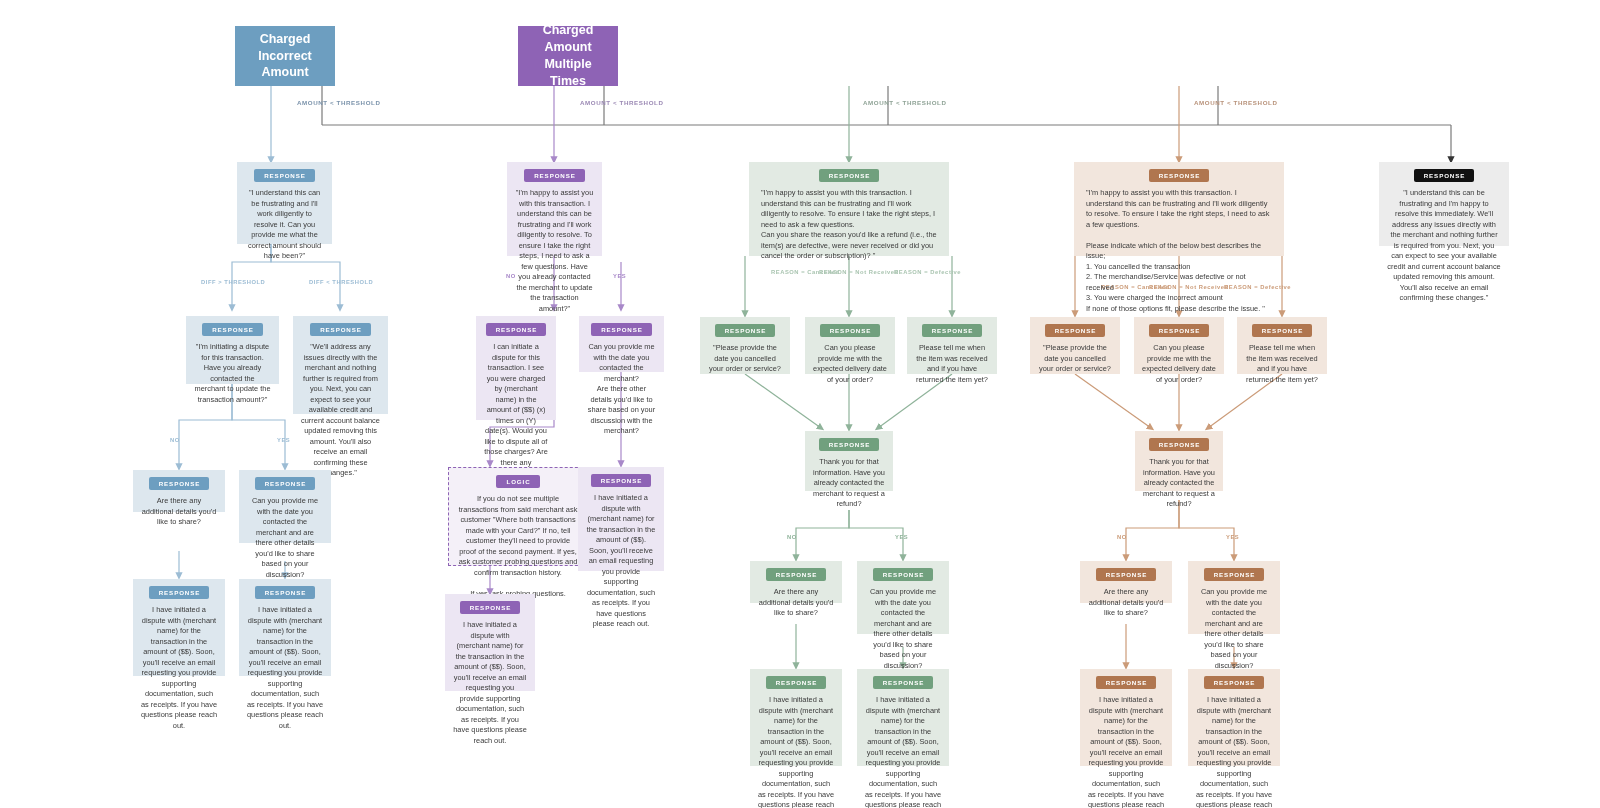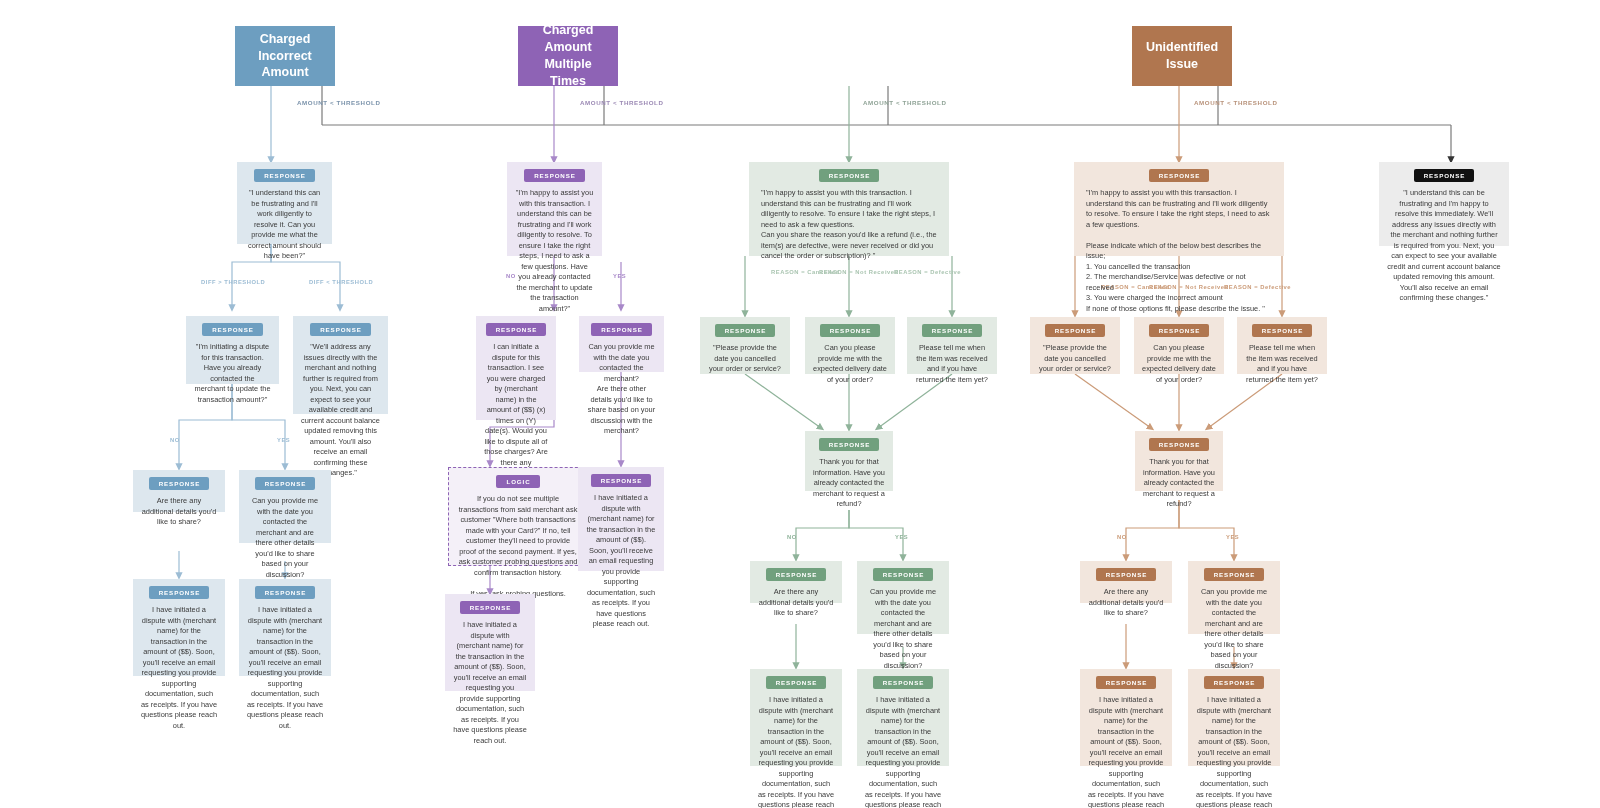--- a/index.html
+++ b/index.html
@@ -112,23 +112,20 @@
       <path d="M1218,647 L1218,666" marker-end="url(#ar)"></path>
     </g>
   </svg>
 
   <div class="cat" style="left:219px;top:26px;width:100px;height:60px;background:#6d9ec0;">
     <span>Charged Incorrect Amount</span>
   </div>
   <div class="cat" style="left:502px;top:26px;width:100px;height:60px;background:#8e63b5;">
     <span>Charged Amount Multiple Times</span>
   </div>
-  <div class="cat" style="left:1116px;top:26px;width:100px;height:60px;background:#b0764f;">
-    <span>Unidentified Issue</span>
-  </div>
 
   <div class="elabel thr" style="left:281px;top:99px;color:#7b93ab;">AMOUNT &lt; THRESHOLD</div>
   <div class="elabel thr" style="left:564px;top:99px;color:#9b89b4;">AMOUNT &lt; THRESHOLD</div>
   <div class="elabel thr" style="left:847px;top:99px;color:#8fa396;">AMOUNT &lt; THRESHOLD</div>
   <div class="elabel thr" style="left:1178px;top:99px;color:#b8927a;">AMOUNT &lt; THRESHOLD</div>
 
   <div class="elabel" style="left:185px;top:279px;color:#9cbcd4;">DIFF &gt; THRESHOLD</div>
   <div class="elabel" style="left:293px;top:279px;color:#9cbcd4;">DIFF &lt; THRESHOLD</div>
   <div class="elabel" style="left:154px;top:437px;color:#9cbcd4;">NO</div>
   <div class="elabel" style="left:261px;top:437px;color:#9cbcd4;">YES</div>

